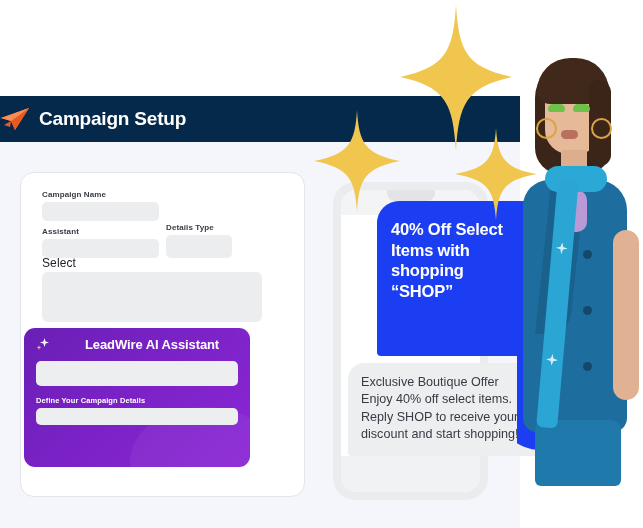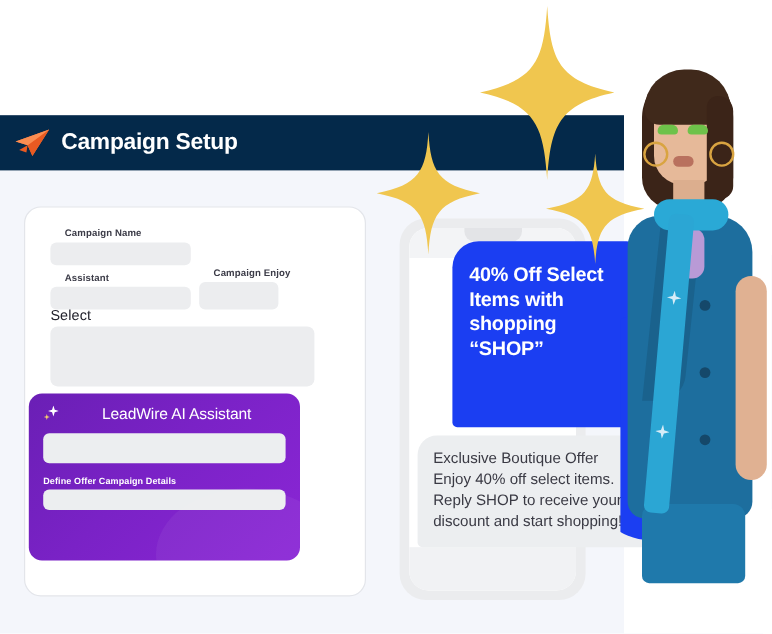--- a/index.html
+++ b/index.html
@@ -29,21 +29,21 @@
   
   .app-header {
     position: absolute;
     left: 0;
     top: 96px;
     width: 520px;
     height: 46px;
     background: #04294a;
     display: flex;
     align-items: center;
-    padding-left: 12px;
+    padding-left: 0;
     box-sizing: border-box;
   }
   .logo-icon {
     width: 30px;
     height: 26px;
     margin-right: 9px;
     flex: none;
     display: block;
   }
   .app-title {
@@ -64,21 +64,20 @@
     border: 1px solid #e3e5ea;
     border-radius: 14px;
     box-sizing: border-box;
   }
 
   .field-label {
     font-size: 8px;
     color: #3b3b47;
     font-weight: bold;
     letter-spacing: 0.1px;
-    margin-left: 12px;
   }
   .field-box {
     background: #ecedef;
     border-radius: 5px;
   }
 
   .lbl-campaign-name { position:absolute; left:21px; top:17px; }
   .box-campaign-name { position:absolute; left:21px; top:29px; width:117px; height:19px; }
   .lbl-audience      { position:absolute; left:21px; top:54px; }
   .box-audience      { position:absolute; left:21px; top:66px; width:117px; height:19px; }
@@ -135,21 +134,21 @@
   }
   .sparkle-mini {
     width: 13px;
     height: 14px;
     margin-right: 4px;
     flex: none;
   }
   .ai-title {
     color: #ffffff;
     font-size: 13px;
-    font-weight: normal;
+    font-weight: bold;
     letter-spacing: -0.1px;
     padding-left: 32px;
   }
   .ai-sublabel {
     color: #ffffff;
     font-size: 7.5px;
     font-weight: bold;
     letter-spacing: 0.1px;
     margin-bottom: 3px;
   }
@@ -399,38 +398,38 @@
   </div>
 
   <div class="form-card">
 
     <div class="field-label lbl-campaign-name">Campaign Name</div>
     <div class="field-box box-campaign-name" placeholder=""></div>
 
     <div class="field-label lbl-audience">Assistant</div>
     <div class="field-box box-audience" placeholder=""></div>
 
-    <div class="field-label lbl-campaign-type">Campaign Enjoy</div>
+    <div class="field-label lbl-campaign-type">Details Type</div>
     <div class="field-box box-campaign-type" placeholder=""></div>
 
     <div class="lbl-content">Select</div>
     <div class="box-content" placeholder=""></div>
 
     <div class="ai-panel">
       <div class="ai-head">
         <svg class="sparkle-mini" viewBox="0 0 13 14">
           <path d="M8.5 0 L9.6 3.4 L13 4.5 L9.6 5.6 L8.5 9 L7.4 5.6 L4 4.5 L7.4 3.4 Z" fill="#ffffff"></path>
           <path d="M3 7 L3.6 8.9 L5.5 9.5 L3.6 10.1 L3 12 L2.4 10.1 L0.5 9.5 L2.4 8.9 Z" fill="#f6d06a"></path>
         </svg>
         <div class="ai-title">LeadWire AI Assistant</div>
       </div>
 
       <div class="ai-input" placeholder=""></div>
 
-      <div class="ai-sublabel">Define Offer Campaign Details</div>
+      <div class="ai-sublabel">Define Your Campaign Details</div>
       <div class="ai-input short" placeholder=""></div>
     </div>
   </div>
 
   <div class="phone-shell"></div>
   <div class="phone-screen">
     <div class="phone-statusbar"></div>
     <div class="phone-notch"></div>
     <div class="phone-bottombar"></div>
   </div>

